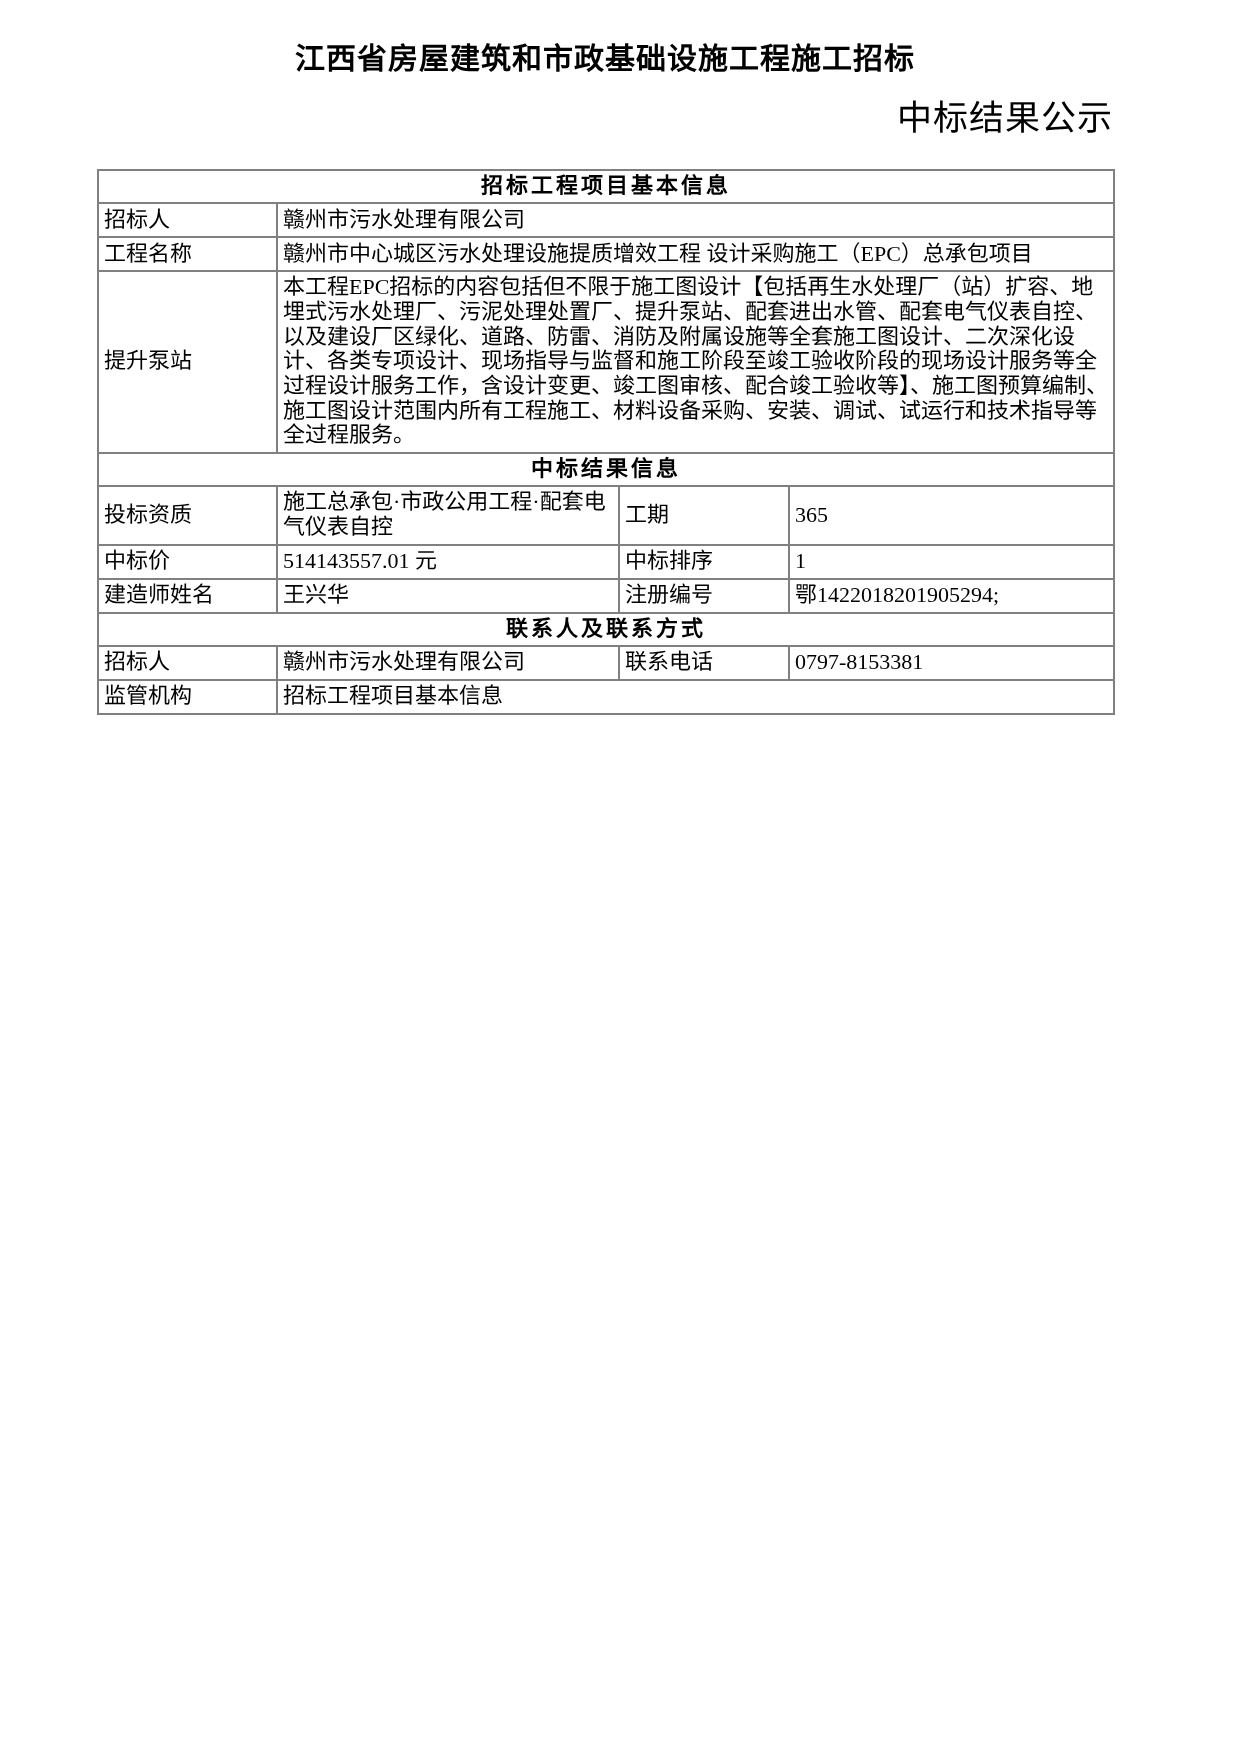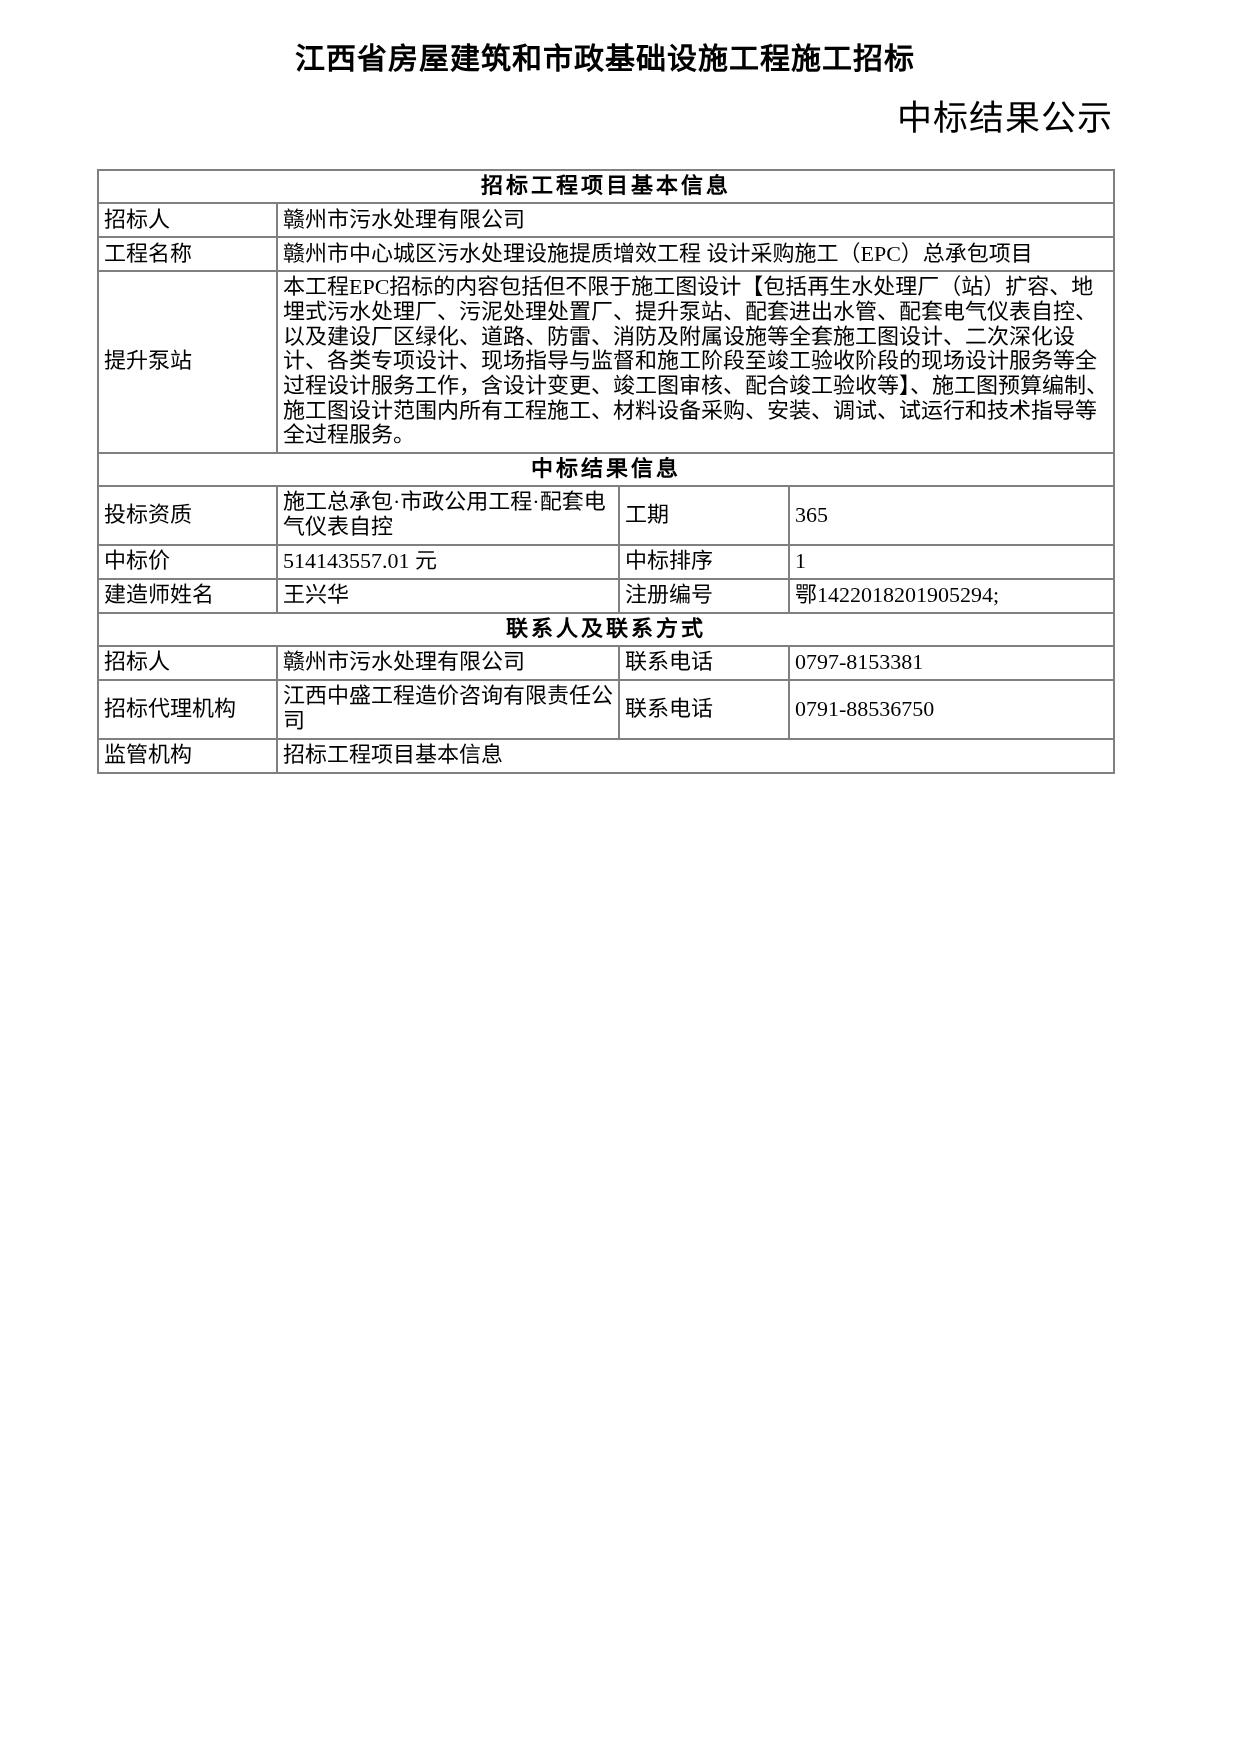--- a/index.html
+++ b/index.html
@@ -115,26 +115,20 @@
 
       <tr>
         <td class="section-hd" colspan="4">联系人及联系方式</td>
       </tr>
       <tr class="single">
         <td class="lbl">招标人</td>
         <td>赣州市污水处理有限公司</td>
         <td class="lbl2">联系电话</td>
         <td>0797-8153381</td>
       </tr>
-      <tr>
-        <td class="lbl">招标代理机构</td>
-        <td>江西中盛工程造价咨询有限责任公司</td>
-        <td class="lbl2">联系电话</td>
-        <td>0791-88536750</td>
-      </tr>
       <tr class="single">
         <td class="lbl">监管机构</td>
         <td colspan="3">招标工程项目基本信息</td>
       </tr>
     </tbody>
   </table>
 
 </div>
 
 </body></html>

